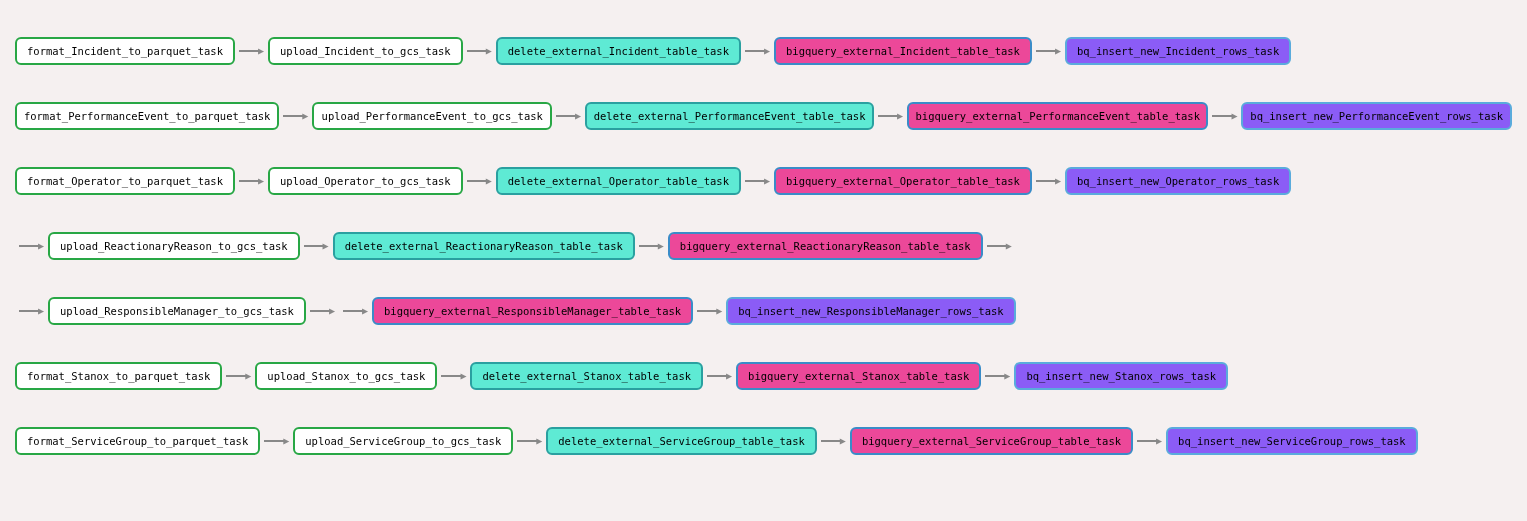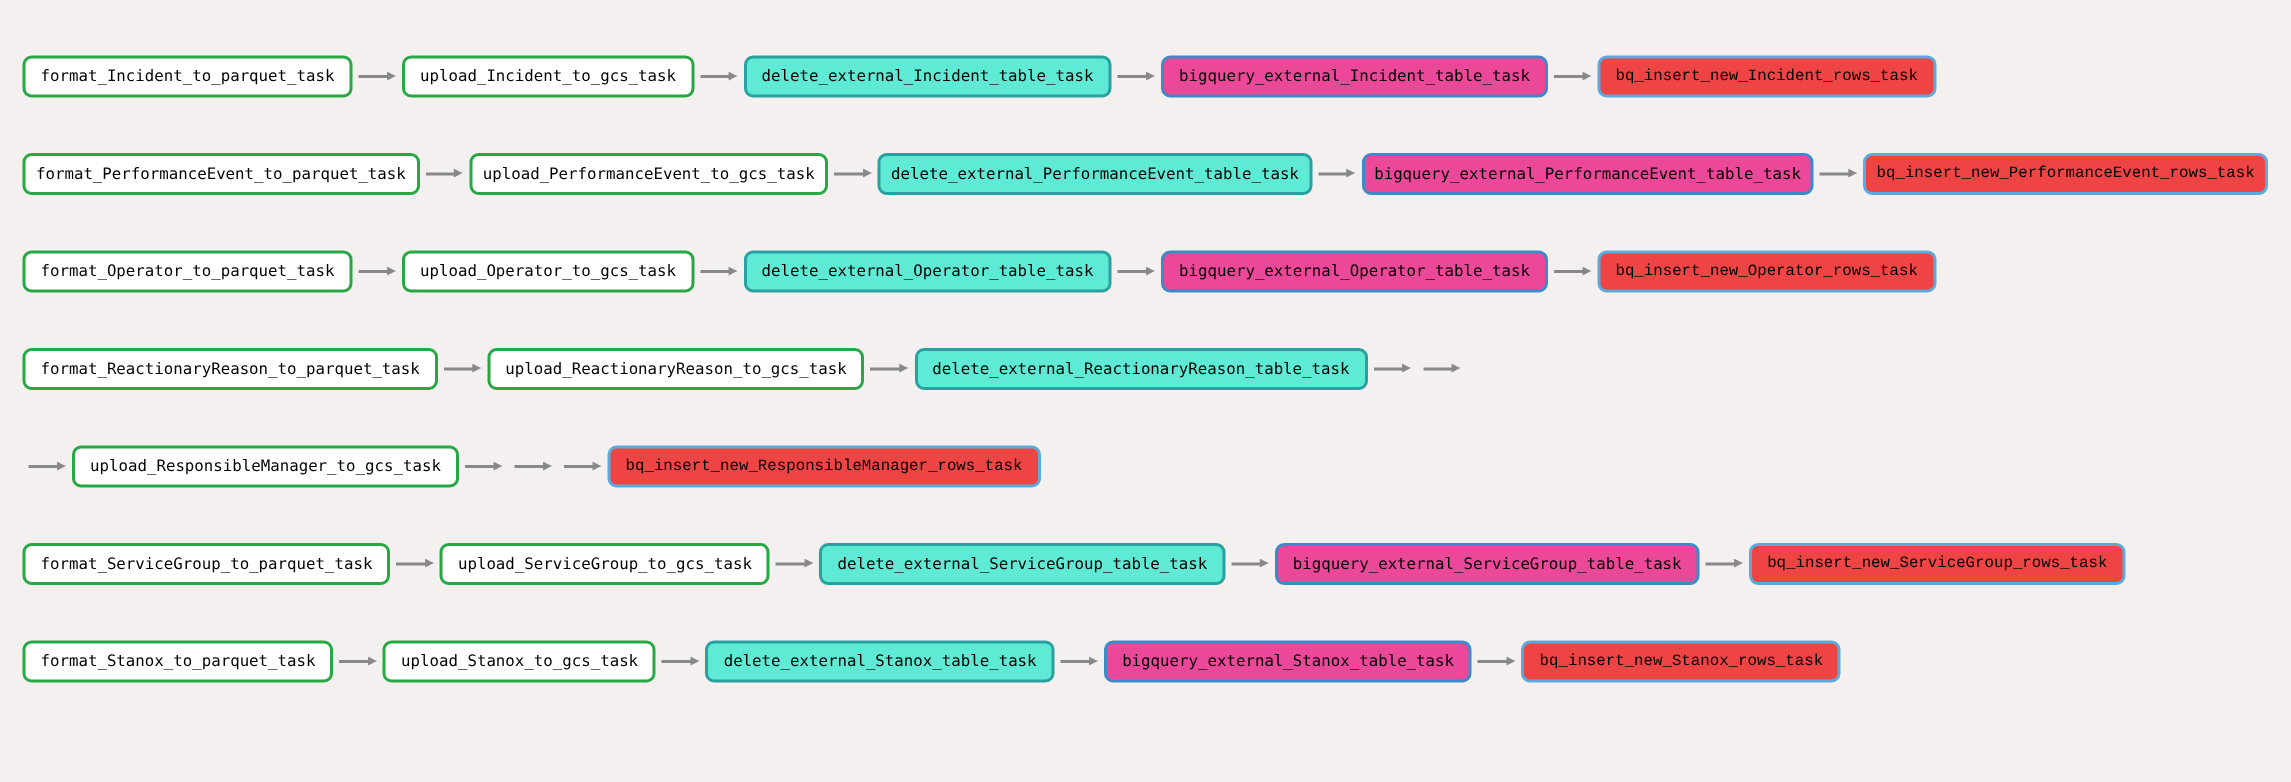--- a/index.html
+++ b/index.html
@@ -40,24 +40,23 @@
       background-color: #5eead4;
       border-color: #2aa0a0;
       color: #000;
     }
     .task-node.blue {
       background-color: #ec4899;
       border-color: #3a8cc8;
       color: #000;
     }
     .task-node.light-blue {
-      background-color: #ef4444;
+      background-color: #8b5cf6;
       border-color: #5aabdc;
       color: #000;
-      font-family: Liberation Mono, monospace;
     }
     .arrow {
       display: flex;
       align-items: center;
       color: #555;
       font-size: 14px;
       padding: 0 4px;
       flex-shrink: 0;
     }
     .arrow::before {
@@ -119,52 +118,53 @@
         <div class="arrow"></div>
         <div class="task-node green">upload_Operator_to_gcs_task</div>
         <div class="arrow"></div>
         <div class="task-node teal">delete_external_Operator_table_task</div>
         <div class="arrow"></div>
         <div class="task-node blue">bigquery_external_Operator_table_task</div>
         <div class="arrow"></div>
         <div class="task-node light-blue">bq_insert_new_Operator_rows_task</div>
       </div>
       <div class="row-wrapper">
-        <div class="task-node green">format_ReactionaryReason_to_parquet_task</div>
         <div class="arrow"></div>
         <div class="task-node green">upload_ReactionaryReason_to_gcs_task</div>
         <div class="arrow"></div>
         <div class="task-node teal">delete_external_ReactionaryReason_table_task</div>
         <div class="arrow"></div>
+        <div class="task-node blue">bigquery_external_ReactionaryReason_table_task</div>
         <div class="arrow"></div>
       </div>
       <div class="row-wrapper">
         <div class="arrow"></div>
         <div class="task-node green">upload_ResponsibleManager_to_gcs_task</div>
         <div class="arrow"></div>
         <div class="arrow"></div>
+        <div class="task-node blue">bigquery_external_ResponsibleManager_table_task</div>
         <div class="arrow"></div>
         <div class="task-node light-blue">bq_insert_new_ResponsibleManager_rows_task</div>
+      </div>
+      <div class="row-wrapper">
+        <div class="task-node green">format_Stanox_to_parquet_task</div>
+        <div class="arrow"></div>
+        <div class="task-node green">upload_Stanox_to_gcs_task</div>
+        <div class="arrow"></div>
+        <div class="task-node teal">delete_external_Stanox_table_task</div>
+        <div class="arrow"></div>
+        <div class="task-node blue">bigquery_external_Stanox_table_task</div>
+        <div class="arrow"></div>
+        <div class="task-node light-blue">bq_insert_new_Stanox_rows_task</div>
       </div>
       <div class="row-wrapper">
         <div class="task-node green">format_ServiceGroup_to_parquet_task</div>
         <div class="arrow"></div>
         <div class="task-node green">upload_ServiceGroup_to_gcs_task</div>
         <div class="arrow"></div>
         <div class="task-node teal">delete_external_ServiceGroup_table_task</div>
         <div class="arrow"></div>
         <div class="task-node blue">bigquery_external_ServiceGroup_table_task</div>
         <div class="arrow"></div>
         <div class="task-node light-blue">bq_insert_new_ServiceGroup_rows_task</div>
       </div>
-      <div class="row-wrapper">
-        <div class="task-node green">format_Stanox_to_parquet_task</div>
-        <div class="arrow"></div>
-        <div class="task-node green">upload_Stanox_to_gcs_task</div>
-        <div class="arrow"></div>
-        <div class="task-node teal">delete_external_Stanox_table_task</div>
-        <div class="arrow"></div>
-        <div class="task-node blue">bigquery_external_Stanox_table_task</div>
-        <div class="arrow"></div>
-        <div class="task-node light-blue">bq_insert_new_Stanox_rows_task</div>
-      </div>
     </div>
 </div>
 
 </body></html>

